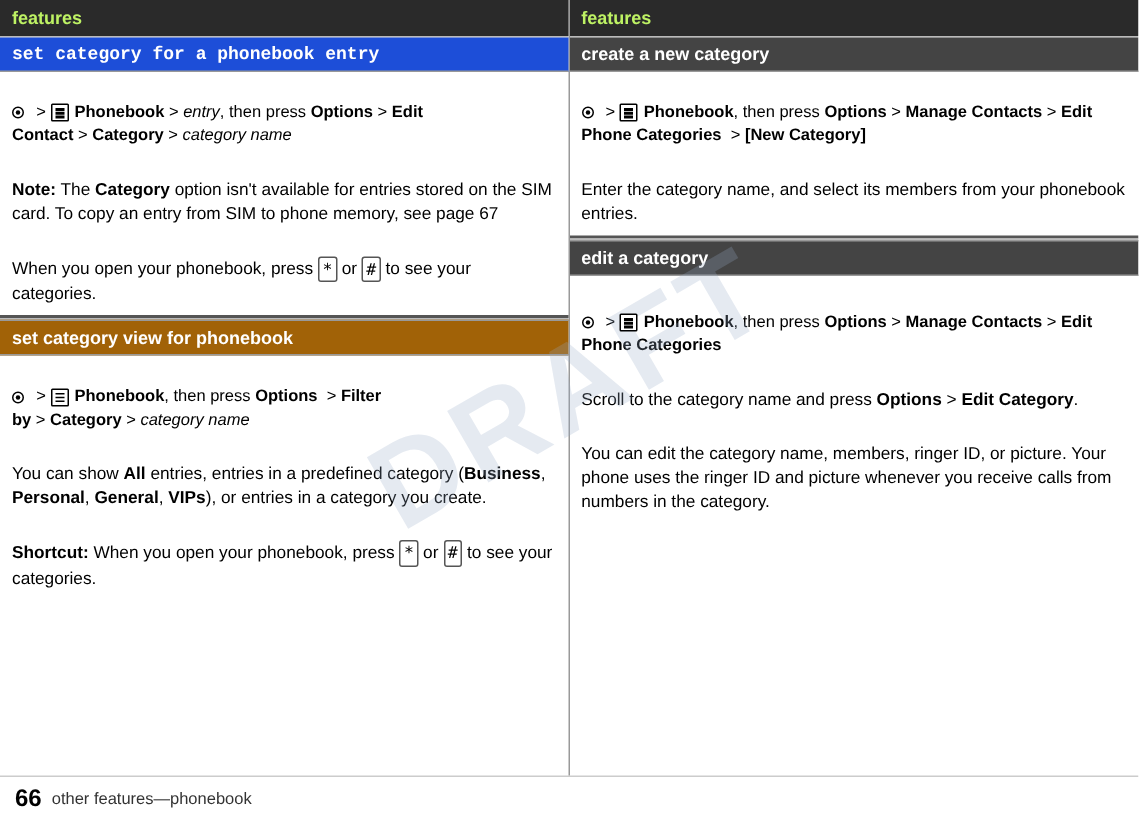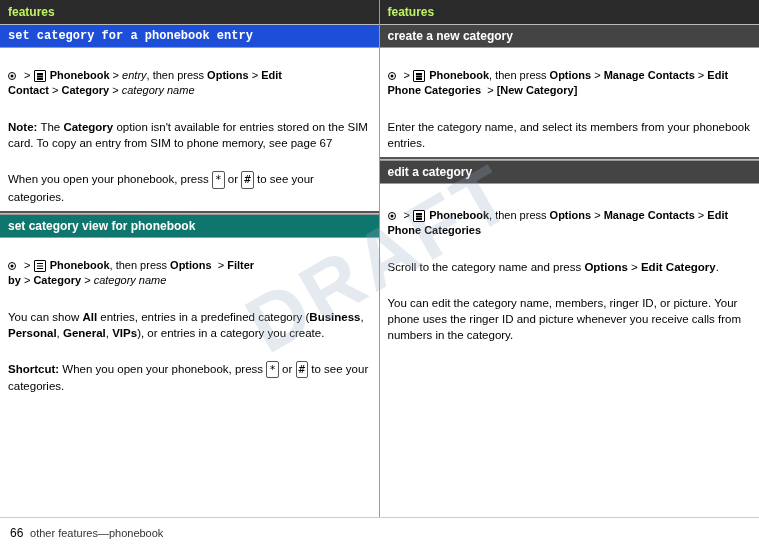--- a/index.html
+++ b/index.html
@@ -163,22 +163,22 @@
       padding: 0 10px;
       border-top: 1px solid #ccc;
     }
 
     .footer-text {
       font-size: 11px;
       color: #333;
     }
 
     .footer-page {
-      font-weight: normal;
-      font-size: 12px;
+      font-weight: bold;
+      font-size: 16px;
       text-align: right;
     }
 
     .col-header {
       background: #2a2a2a;
       color: #bef264;
       font-weight: bold;
       font-size: 12px;
       padding: 5px 8px;
     }
@@ -213,21 +213,21 @@
             <span class="bold">Note:</span> The <span class="bold">Category</span> option isn't available for entries stored on the SIM card. To copy an entry from SIM to phone memory, see page 67
           </p>
           <p>
             When you open your phonebook, press <span class="star-key">*</span> or <span class="hash-key">#</span> to see your categories.
           </p>
         </div>
 
         <div class="divider-section"></div>
 
         <div class="section-block">
-          <div class="subsection-header" style="background:#0f766e; margin: -6px -8px 6px -8px;">
+          <div class="subsection-header" style="background:#a16207; margin: -6px -8px 6px -8px;">
             <span>set category view for phonebook</span>
           </div>
           <p class="nav-text">
             <span class="bullet"></span>
             &nbsp;&gt;&nbsp;<span class="phonebook-icon"></span>&nbsp;<span class="bold">Phonebook</span>, then press <span class="bold">Options</span>
             &nbsp;&gt;&nbsp;<span class="bold">Filter by</span>&nbsp;&gt;&nbsp;<span class="bold">Category</span>&nbsp;&gt;&nbsp;<span class="italic">category name</span>
           </p>
           <p>
             You can show <span class="bold">All</span> entries, entries in a predefined category (<span class="bold">Business</span>, <span class="bold">Personal</span>, <span class="bold">General</span>, <span class="bold">VIPs</span>), or entries in a category you create.
           </p>

